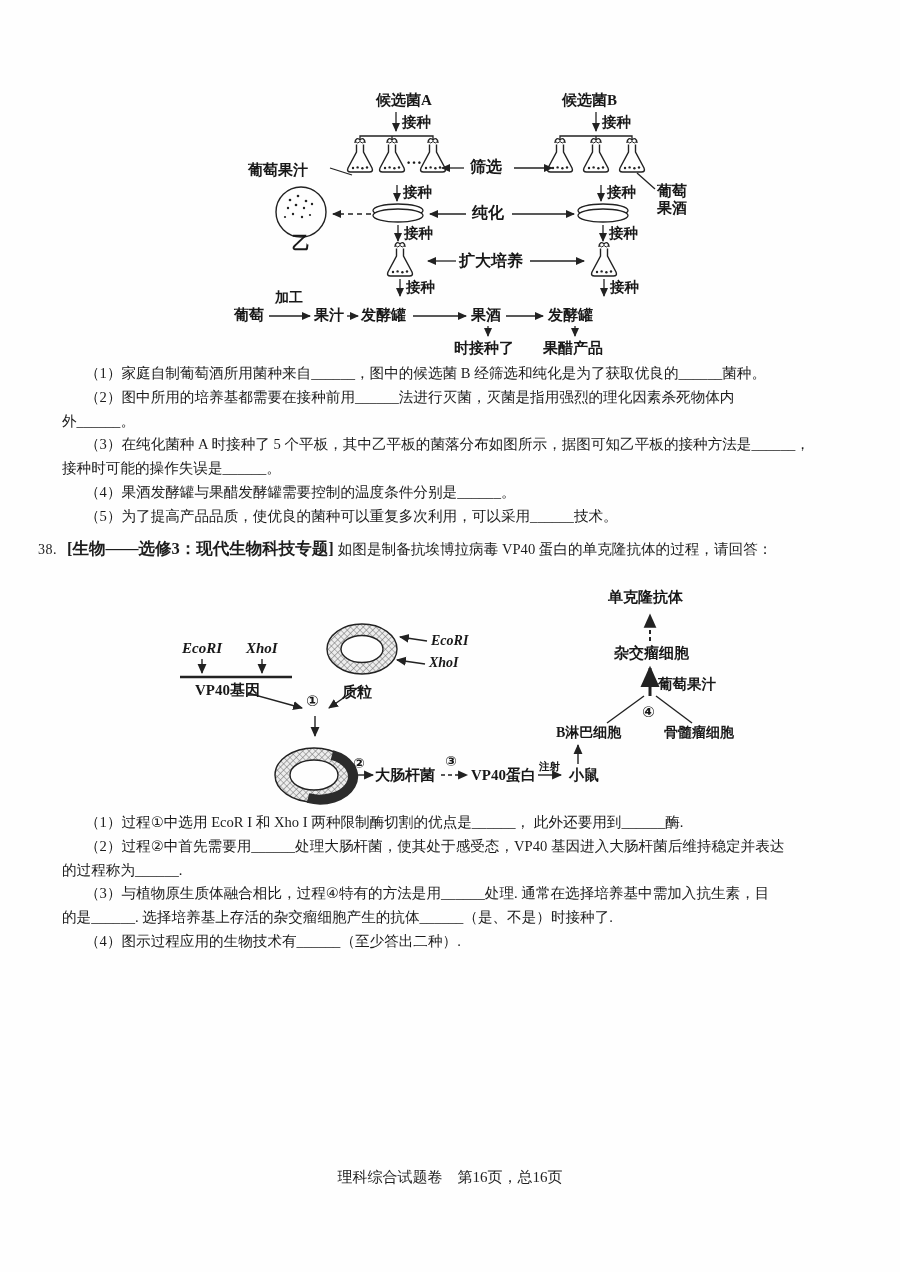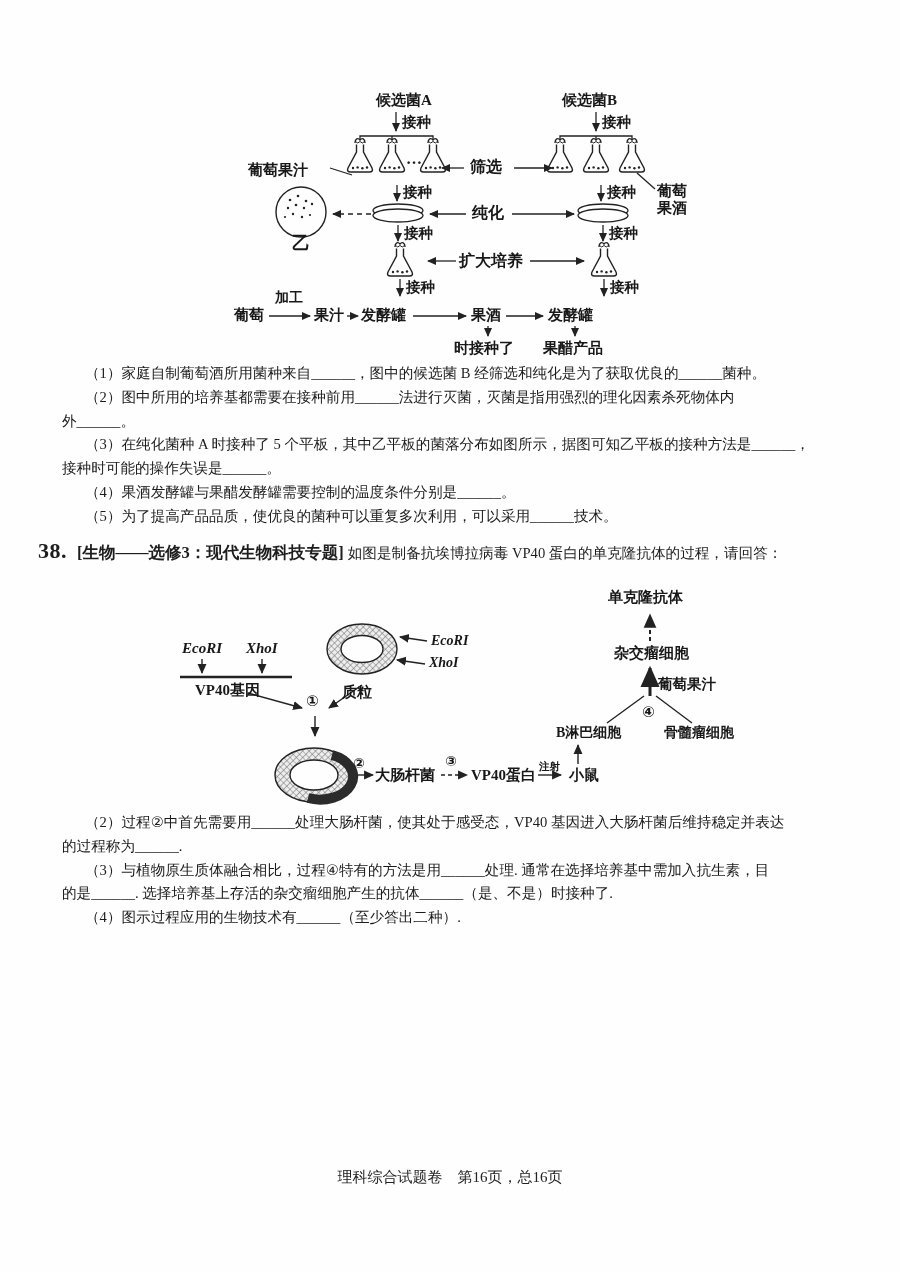--- a/index.html
+++ b/index.html
@@ -14,21 +14,21 @@
   .fs10{font-size:10.5px;} .fs14{font-size:14px;} .fs145{font-size:14.5px;}
   .fs16{font-size:16px;} .fs18{font-size:18px;}
   .it{font-style:italic;}
   
   .q-block{position:absolute;left:62px;width:805px;font-size:14.6px;color:#1b1b1b;}
   .q37{top:362px;}
   .q38b{top:811px;}
   .q-line{line-height:23.8px;white-space:nowrap;}
   .q-line.num{padding-left:23px;}
   .q38-header{position:absolute;left:38px;top:538px;width:830px;white-space:nowrap;}
-  .q38-num{font-size:22px;font-weight:700;letter-spacing:.5px;}
+  .q38-num{font-size:14px;font-weight:400;letter-spacing:.5px;}
   .q38-tag{font-size:16.5px;font-weight:600;margin-left:6px;}
   .q38-intro{font-size:14.6px;}
   .footer{position:absolute;left:0;top:1168px;width:900px;text-align:center;font-size:15px;color:#222;}
 </style>
 </head>
 <body>
 
 <div class="page">
 
   <div class="diagram d1">
@@ -232,20 +232,21 @@
     <div class="lbl" style="left:419px;top:182px;">小鼠</div>
     <div class="lbl fs14" style="left:406px;top:140px;">B淋巴细胞</div>
     <div class="lbl fs14" style="left:514px;top:140px;">骨髓瘤细胞</div>
     <div class="lbl" style="left:492px;top:119px;">④</div>
     <div class="lbl fs145" style="left:508px;top:92px;">葡萄果汁</div>
     <div class="lbl" style="left:464px;top:60px;">杂交瘤细胞</div>
     <div class="lbl" style="left:458px;top:4px;">单克隆抗体</div>
   </div>
 
   <div class="q-block q38b">
+    <div class="q-line num">（1）过程①中选用 EcoR I 和 Xho I 两种限制酶切割的优点是______， 此外还要用到______酶.</div>
     <div class="q-line num">（2）过程②中首先需要用______处理大肠杆菌，使其处于感受态，VP40 基因进入大肠杆菌后维持稳定并表达</div>
     <div class="q-line">的过程称为______.</div>
     <div class="q-line num">（3）与植物原生质体融合相比，过程④特有的方法是用______处理. 通常在选择培养基中需加入抗生素，目</div>
     <div class="q-line">的是______. 选择培养基上存活的杂交瘤细胞产生的抗体______（是、不是）时接种了.</div>
     <div class="q-line num">（4）图示过程应用的生物技术有______（至少答出二种）.</div>
   </div>
 
   <div class="footer">理科综合试题卷　第16页，总16页</div>
 
 </div>

